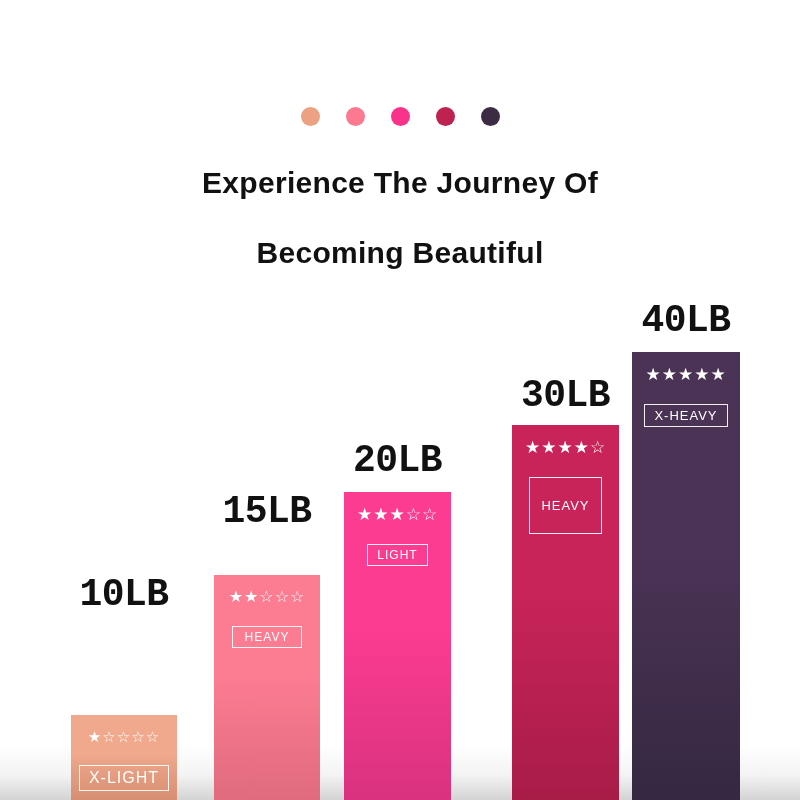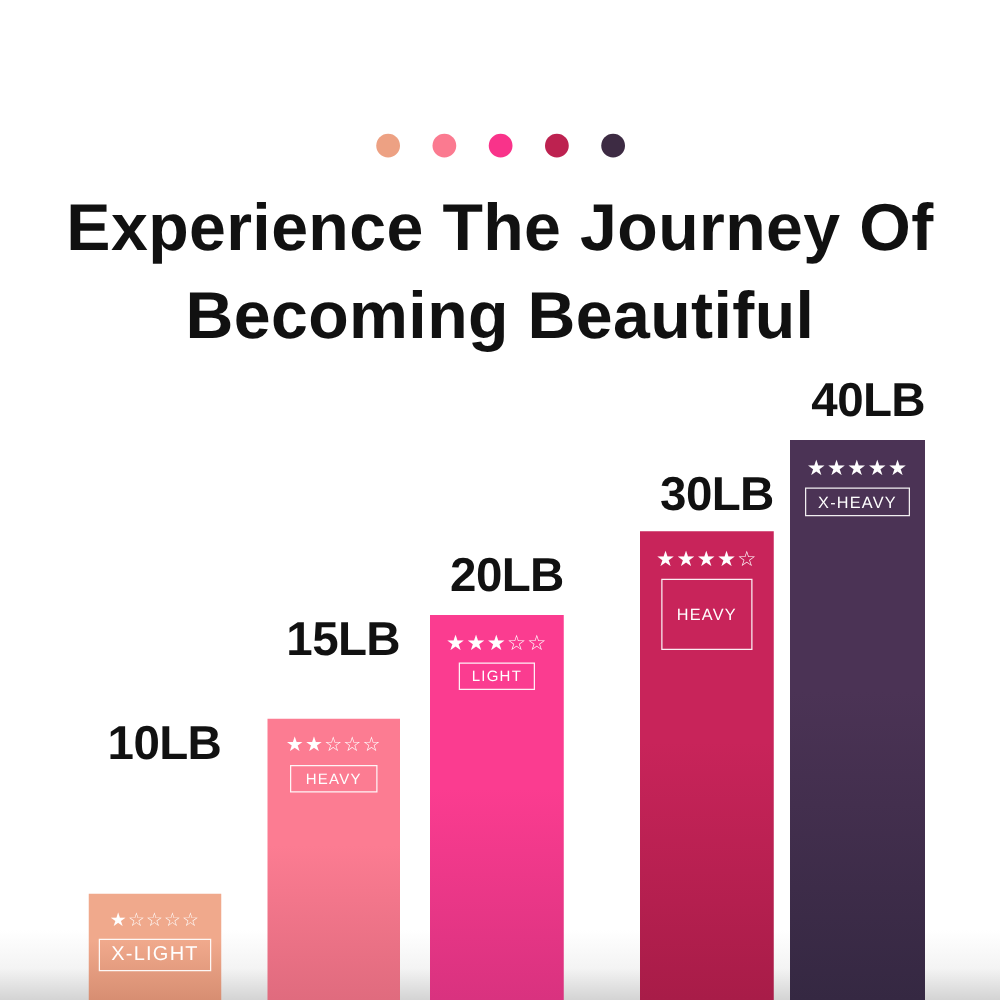--- a/index.html
+++ b/index.html
@@ -58,21 +58,21 @@
     left: 0;
     width: 800px;
     text-align: center;
     z-index: 3;
   }
   .headline-line {
     display: block;
     color: #111111;
     font-family: "Liberation Sans", sans-serif;
     font-weight: bold;
-    font-size: 53px;
+    font-size: 30px;
     line-height: 70px;
     letter-spacing: 0.3px;
     white-space: nowrap;
   }
 
   
   .chart {
     position: absolute;
     left: 0;
     top: 0;
@@ -81,23 +81,23 @@
     z-index: 2;
   }
   .bar-col {
     position: absolute;
     bottom: 0;
   }
   .bar-label {
     position: absolute;
     left: 0;
     width: 100%;
-    text-align: right;
+    text-align: center;
     color: #111111;
-    font-family: Liberation Sans, sans-serif;
+    font-family: Liberation Mono, monospace;
     font-weight: bold;
     font-size: 38px;
     line-height: 38px;
     letter-spacing: -0.5px;
     white-space: nowrap;
   }
   .bar {
     position: absolute;
     left: 0;
     bottom: 0;
@@ -121,21 +121,21 @@
     align-items: center;
     line-height: 1;
     white-space: nowrap;
     color: #ffffff;
     letter-spacing: 1px;
   }
   .star {
     display: inline-block;
   }
   .badge {
-    margin-top: 7px;
+    margin-top: 21px;
     border: 1.5px solid rgba(255,255,255,0.92);
     color: #ffffff;
     font-family: "Liberation Sans", sans-serif;
     font-weight: normal;
     text-align: center;
     white-space: nowrap;
     box-sizing: border-box;
   }
 </style>
 </head>

